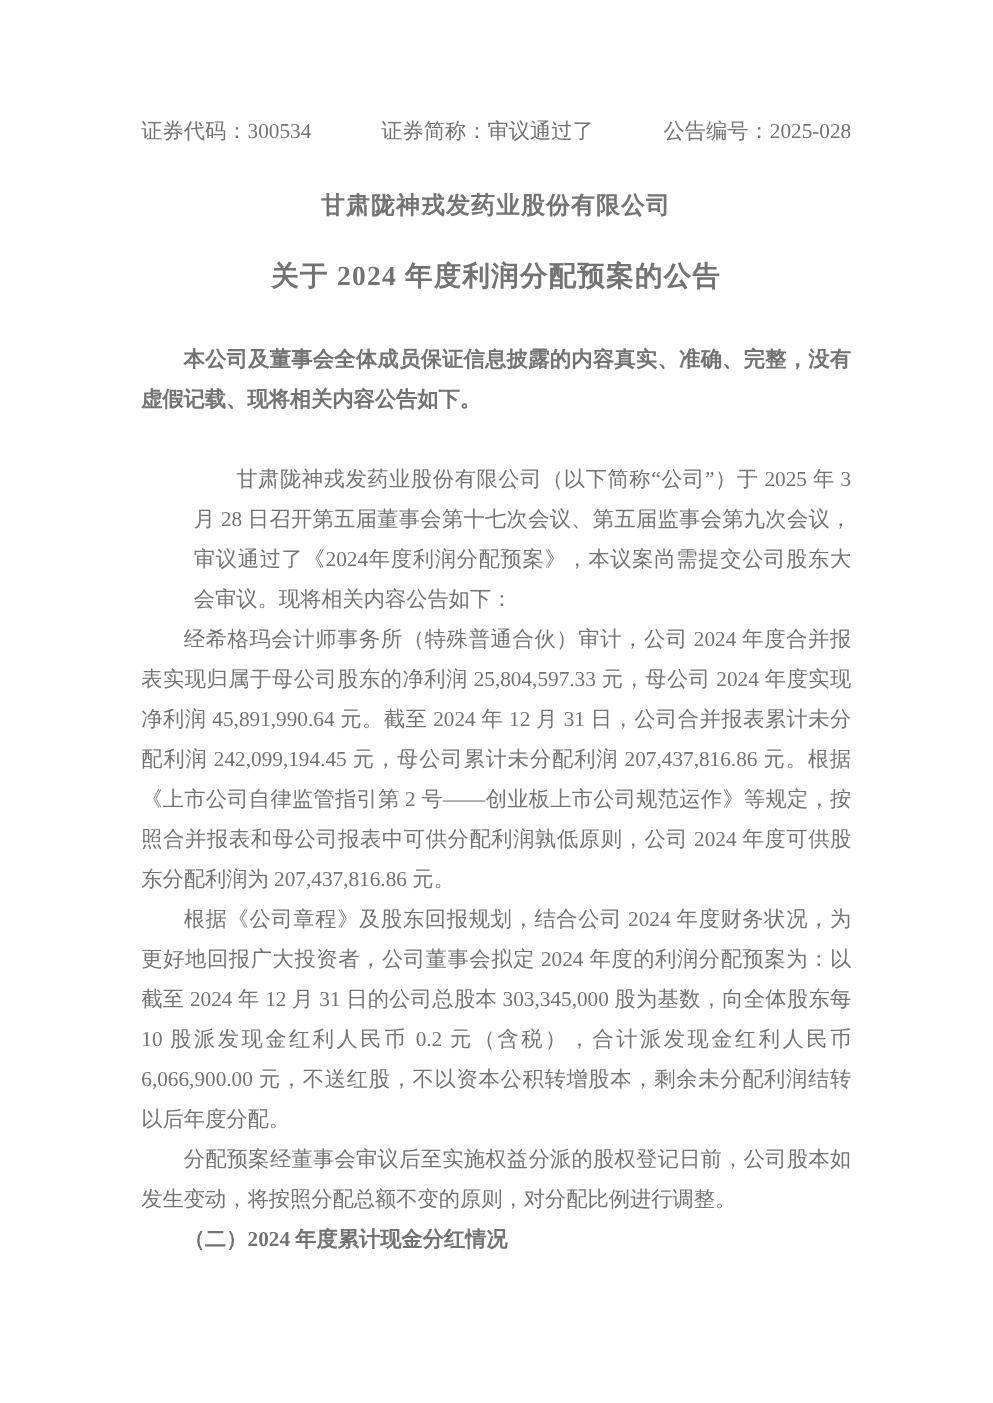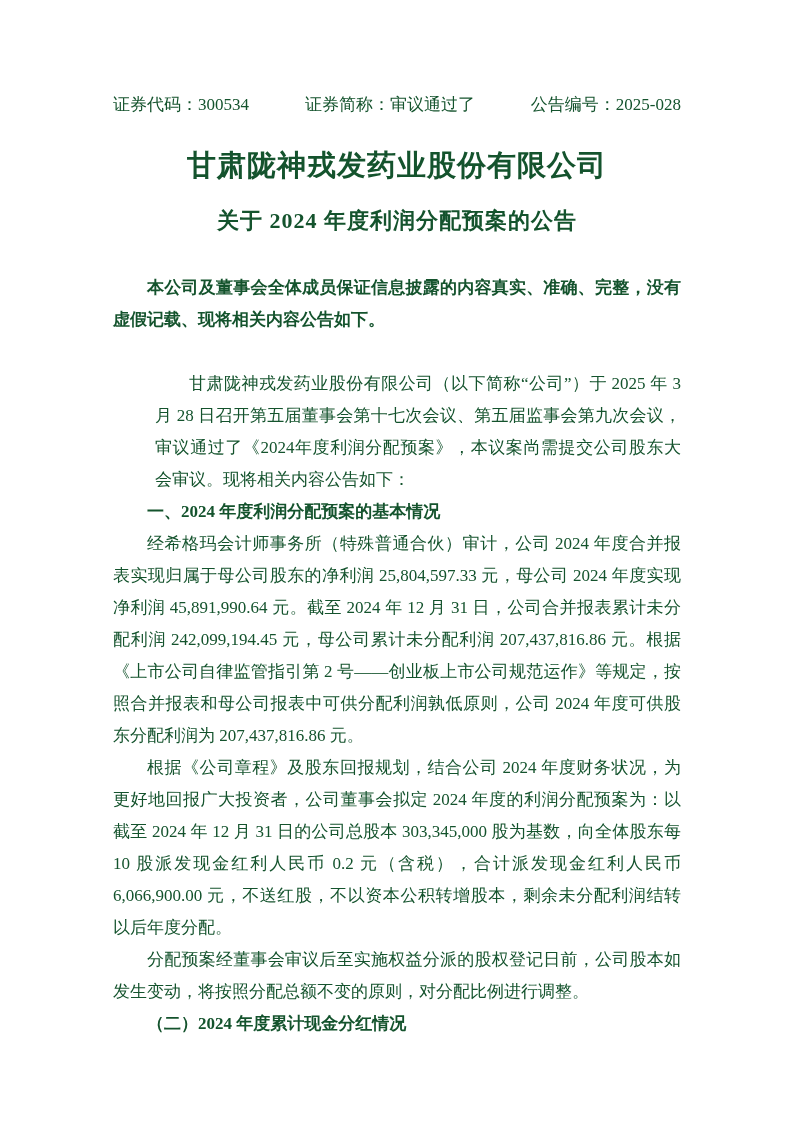--- a/index.html
+++ b/index.html
@@ -5,38 +5,38 @@
   html, body {
     margin: 0;
     padding: 0;
     background: #ffffff;
   }
   .page {
     position: relative;
     width: 794px;
     height: 1122px;
     background: #ffffff;
-    color: #14532d;
+    color: #737373;
     font-family: "Liberation Serif", "DejaVu Serif", serif;
     box-sizing: border-box;
     padding: 94px 113px 0 113px;
     overflow: hidden;
   }
   .doc-header {
     display: flex;
     justify-content: space-between;
     align-items: baseline;
     font-size: 17px;
     line-height: 22px;
     white-space: nowrap;
   }
   .doc-title-company {
     margin-top: 34px;
     text-align: center;
-    font-size: 29px;
+    font-size: 19px;
     font-weight: bold;
     line-height: 30px;
     letter-spacing: 1px;
   }
   .doc-title-subject {
     margin-top: 26px;
     text-align: center;
     font-size: 22px;
     font-weight: bold;
     line-height: 30px;
@@ -81,21 +81,20 @@
     <span>公告编号：2025-028</span>
   </div>
 
   <div class="doc-title-company">甘肃陇神戎发药业股份有限公司</div>
   <div class="doc-title-subject">关于 2024 年度利润分配预案的公告</div>
 
   <p class="disclaimer">本公司及董事会全体成员保证信息披露的内容真实、准确、完整，没有虚假记载、现将相关内容公告如下。</p>
 
   <p class="para para-intro">甘肃陇神戎发药业股份有限公司（以下简称“公司”）于 2025 年 3 月 28 日召开第五届董事会第十七次会议、第五届监事会第九次会议，审议通过了《2024年度利润分配预案》，本议案尚需提交公司股东大会审议。现将相关内容公告如下：</p>
 
-  <p class="heading">一、2024 年度利润分配预案的基本情况</p>
 
   <p class="para">经希格玛会计师事务所（特殊普通合伙）审计，公司 2024 年度合并报表实现归属于母公司股东的净利润 25,804,597.33 元，母公司 2024 年度实现净利润 45,891,990.64 元。截至 2024 年 12 月 31 日，公司合并报表累计未分配利润 242,099,194.45 元，母公司累计未分配利润 207,437,816.86 元。根据《上市公司自律监管指引第 2 号——创业板上市公司规范运作》等规定，按照合并报表和母公司报表中可供分配利润孰低原则，公司 2024 年度可供股东分配利润为 207,437,816.86 元。</p>
 
   <p class="para">根据《公司章程》及股东回报规划，结合公司 2024 年度财务状况，为更好地回报广大投资者，公司董事会拟定 2024 年度的利润分配预案为：以截至 2024 年 12 月 31 日的公司总股本 303,345,000 股为基数，向全体股东每 10 股派发现金红利人民币 0.2 元（含税），合计派发现金红利人民币 6,066,900.00 元，不送红股，不以资本公积转增股本，剩余未分配利润结转以后年度分配。</p>
 
   <p class="para">分配预案经董事会审议后至实施权益分派的股权登记日前，公司股本如发生变动，将按照分配总额不变的原则，对分配比例进行调整。</p>
 
   <p class="heading">（二）2024 年度累计现金分红情况</p>
 
 </div>

